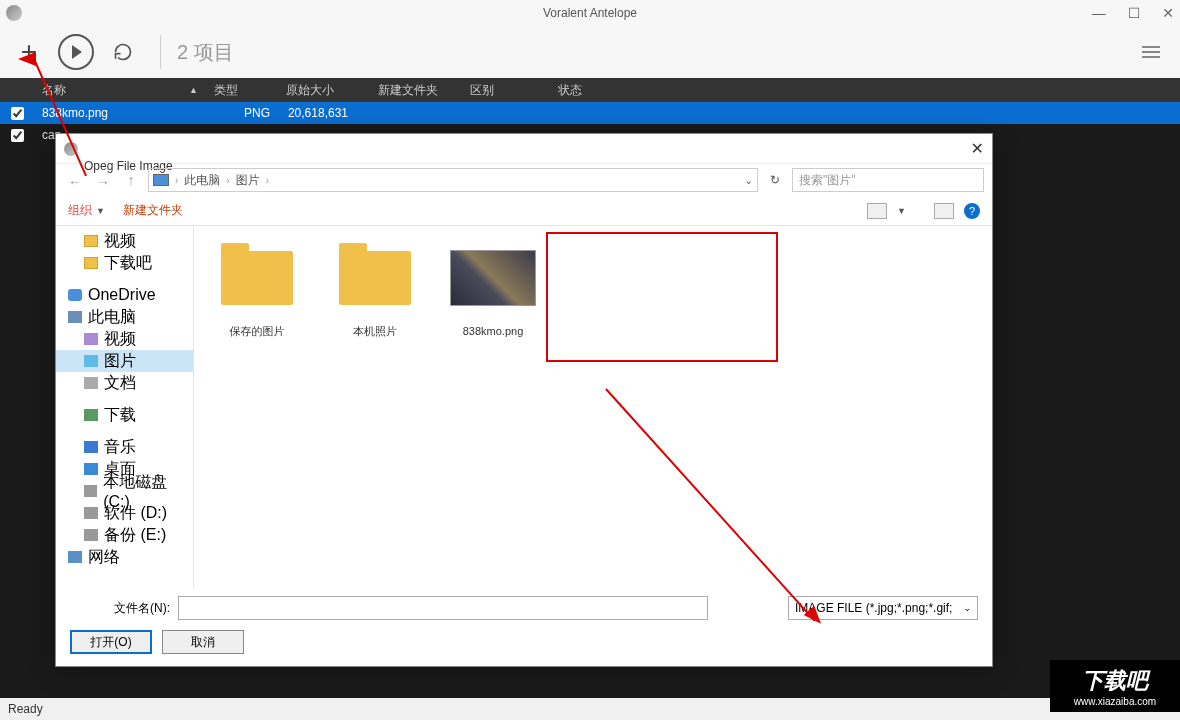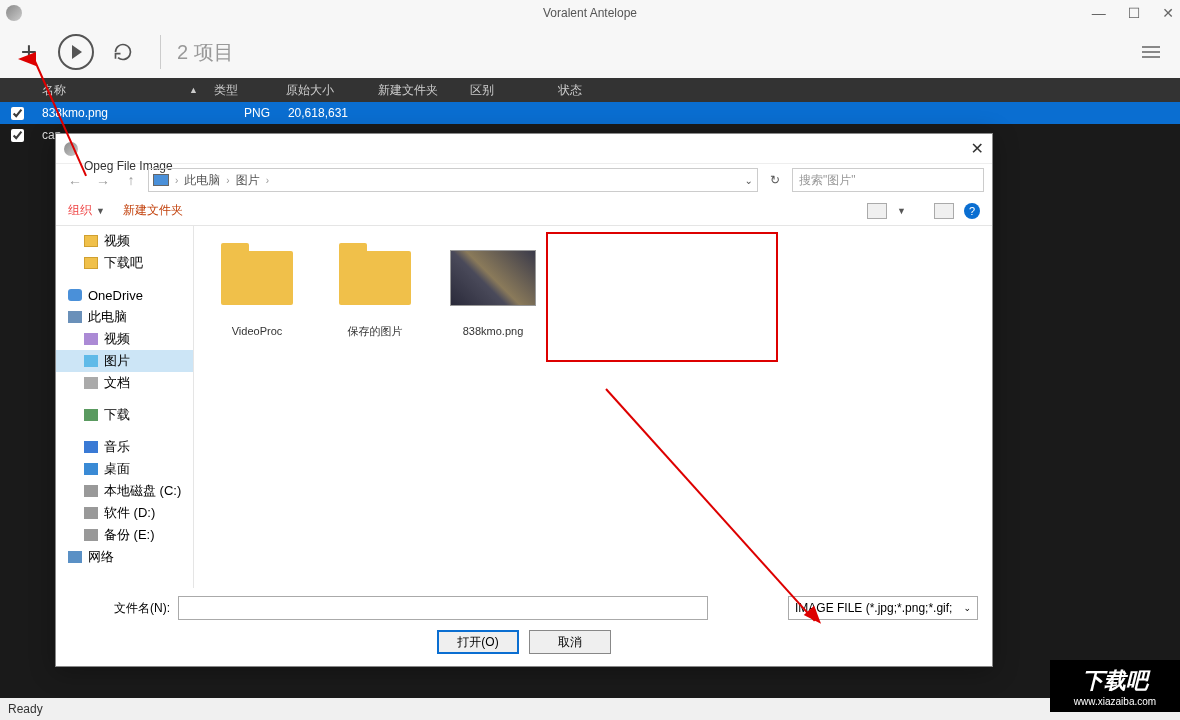--- a/index.html
+++ b/index.html
@@ -70,21 +70,21 @@
 
 .dlg-toolbar { height:30px; display:flex; align-items:center; padding:0 12px; border-bottom:1px solid #e5e5e5; font-size:12px; }
 .org-btn { color:#ef4444; margin-right:4px; }
 .drop-sm { font-size:9px; color:#555; margin-right:18px; }
 .new-folder { color:#c2410c; }
 .view-ctrls { margin-left:auto; display:flex; gap:10px; align-items:center; }
 .view-btn { width:20px; height:16px; border:1px solid #aaa; background:#f0f0f0; }
 .help-icon { width:16px; height:16px; border-radius:50%; background:#0a6ed1; color:#fff; text-align:center; line-height:16px; font-size:11px; }
 
 .dlg-body { flex:1; display:flex; overflow:hidden; }
-.tree { width:138px; border-right:1px solid #e5e5e5; font-size:13px; padding:4px 0; overflow:hidden; }
+.tree { width:138px; border-right:1px solid #e5e5e5; font-size:16px; padding:4px 0; overflow:hidden; }
 .tree-item { height:22px; display:flex; align-items:center; padding-left:12px; gap:6px; }
 .tree-item.indent { padding-left:28px; }
 .tree-item.sel { background:#cce5f6; }
 .ti-icon { width:14px; height:12px; }
 .ic-fold { background:#f0c04a; border:1px solid #d0a030; }
 .ic-onedrive { background:#4a90d9; border-radius:3px; }
 .ic-pc { background:#6a90b9; }
 .ic-vid { background:#ab8ad5; }
 .ic-img { background:#5fbae8; }
 .ic-doc { background:#aaa; }
@@ -107,21 +107,21 @@
 .file-name { line-height:1.3; word-wrap:break-word; }
 
 .sel-box { position:absolute; border:2px solid #d00; }
 
 .dlg-footer { padding:8px 14px 12px; }
 .fn-row { display:flex; align-items:center; margin-bottom:10px; font-size:12px; }
 .fn-label { width:108px; text-align:right; padding-right:8px; }
 .fn-input { width:530px; height:24px; border:1px solid #aaa; padding:0 4px; }
 .filter { width:190px; height:24px; border:1px solid #aaa; margin-left:auto; display:flex; align-items:center; padding:0 6px; font-size:12px; overflow:hidden; white-space:nowrap; }
 .filter-drop { margin-left:auto; font-size:9px; }
-.btn-row { display:flex; justify-content:center; gap:10px; }
+.btn-row { display:flex; justify-content:flex-start; gap:10px; }
 .dlg-btn { width:82px; height:24px; border:1px solid #888; background:#efefef; font-size:12px; cursor:default; }
 .dlg-btn.primary { border:2px solid #0a6ed1; }
 
 .watermark { position:absolute; right:0; bottom:8px; width:130px; height:52px; background:#000; color:#fff; display:flex; flex-direction:column; align-items:center; justify-content:center; font-style:italic; }
 .wm-cn { font-size:22px; font-weight:bold; }
 .wm-url { font-size:10px; font-style:normal; }
 
 
 .arrow-line { position:absolute; background:#d00; transform-origin:left center; height:2px; z-index:10; }
 .arrow-head { position:absolute; width:0; height:0; z-index:10; }
@@ -294,31 +294,31 @@
           <div class="ti-icon ic-disk"></div>
           <span>备份 (E:)</span>
         </div>
         <div class="tree-item">
           <div class="ti-icon ic-net"></div>
           <span>网络</span>
         </div>
       </div>
     <div class="files" id="files">
       <div class="sel-box" style="left:352px; top:6px; width:232px; height:130px;"></div>
-    <div class="file-item">
-          <div class="file-thumb folder-thumb">
-            <div class="folder-shape"></div>
-          </div>
-          <div class="file-name">VideoProc</div>
-        </div>
         <div class="file-item">
           <div class="file-thumb folder-thumb">
             <div class="folder-shape"></div>
           </div>
           <div class="file-name">保存的图片</div>
+        </div>
+        <div class="file-item">
+          <div class="file-thumb folder-thumb">
+            <div class="folder-shape"></div>
+          </div>
+          <div class="file-name">本机照片</div>
         </div>
         <div class="file-item">
           <div class="file-thumb ">
             <div class="img-thumb a"></div>
           </div>
           <div class="file-name">838kmo.png</div>
         </div>
       </div>
   </div>
 

